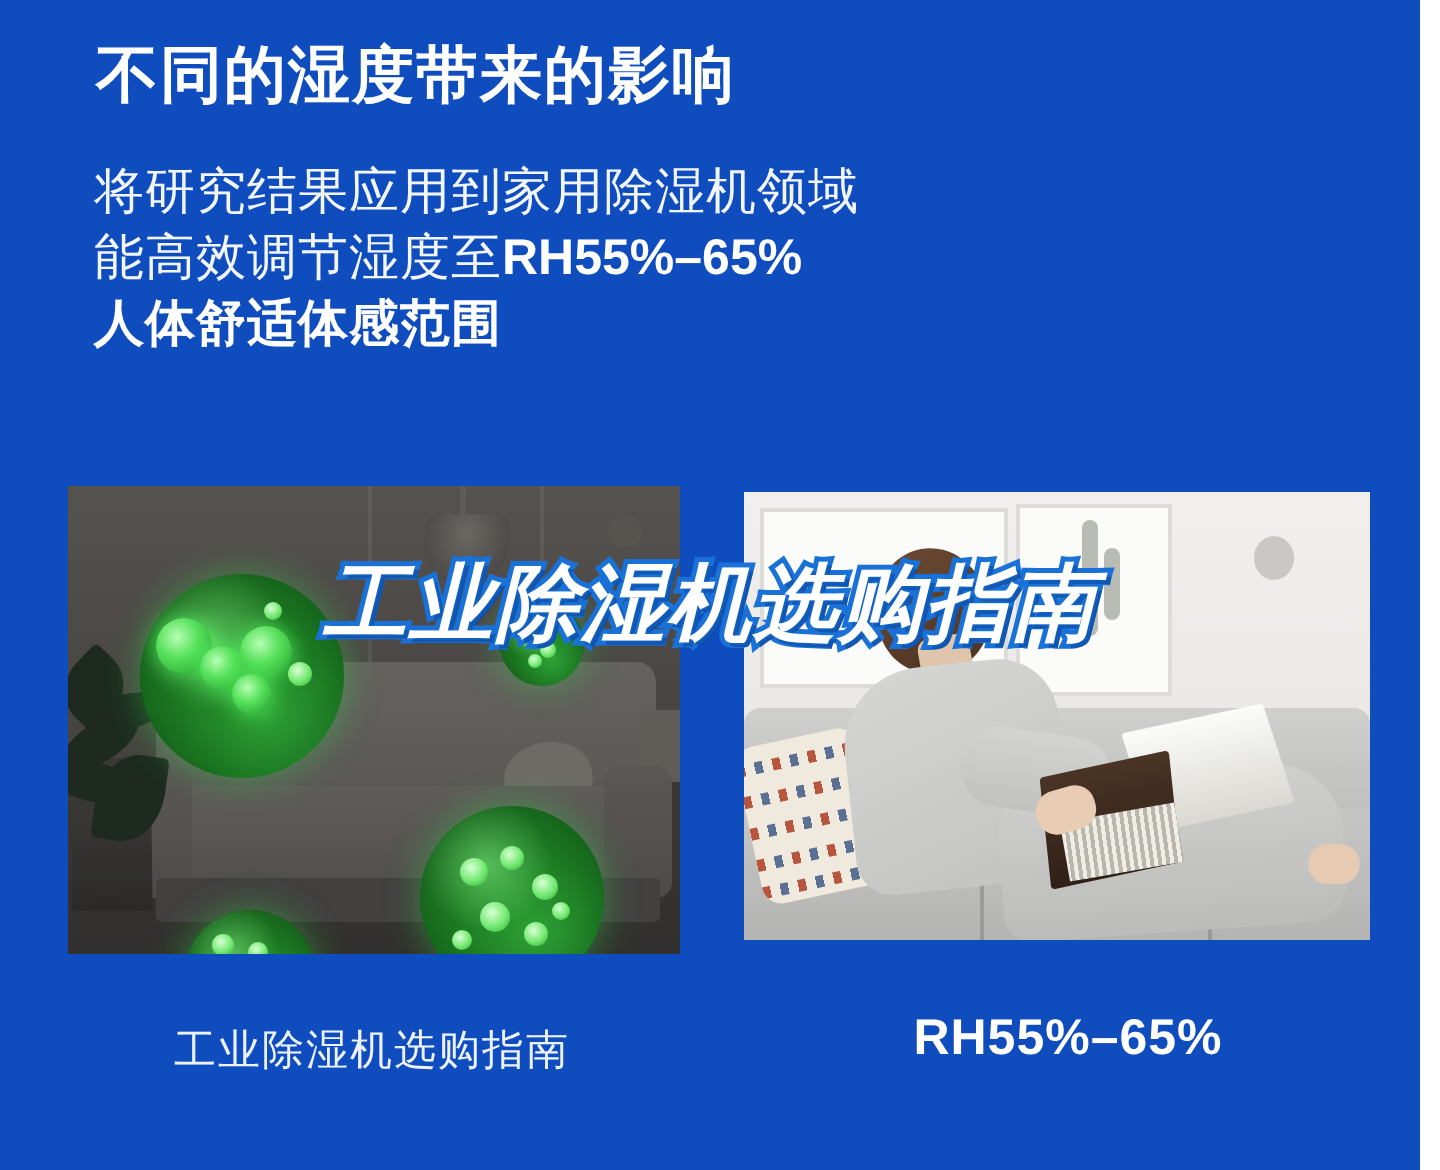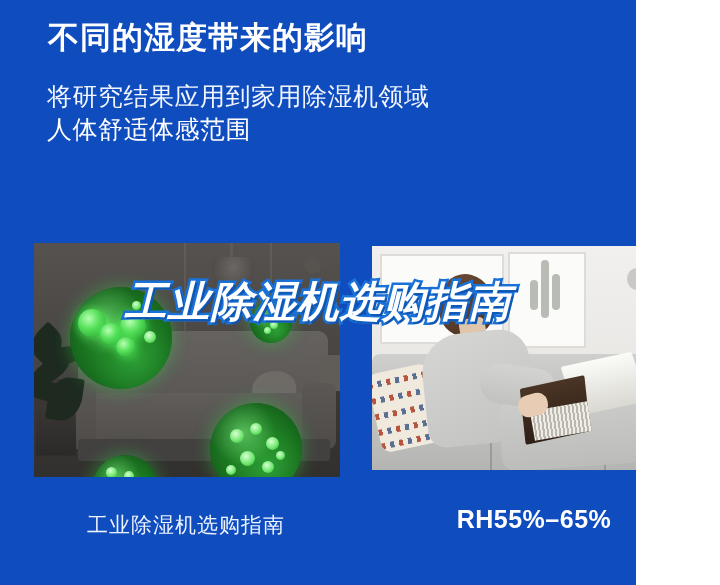--- a/index.html
+++ b/index.html
@@ -8,21 +8,21 @@
   }
   body {
     width: 720px;
     height: 585px;
     overflow: hidden;
     font-family: "Liberation Sans", "DejaVu Sans", sans-serif;
   }
 
   #poster {
     position: relative;
-    width: 636px;
+    width: 710px;
     height: 585px;
     background: #0f4cbe;
     overflow: hidden;
   }
 
   
   .heading {
     position: absolute;
     left: 48px;
     top: 17px;
@@ -45,21 +45,21 @@
     line-height: 33px;
     white-space: nowrap;
     letter-spacing: 0.5px;
   }
   .body-line .strong {
     font-weight: bold;
     color: #ffffff;
     letter-spacing: 0px;
   }
   .body-line.bold-line {
-    font-weight: normal;
+    font-weight: bold;
     color: #ffffff;
   }
 
   
   .photo {
     position: absolute;
     overflow: hidden;
   }
   #photo-left {
     left: 34px;
@@ -308,20 +308,21 @@
 </style>
 </head>
 <body>
 
 <div id="poster">
 
   <div class="heading">不同的湿度带来的影响</div>
 
   <div class="body-copy">
     <div class="body-line">将研究结果应用到家用除湿机领域</div>
+    <div class="body-line"><span>能高效调节湿度至</span><span class="strong">RH55%–65%</span></div>
     <div class="body-line bold-line">人体舒适体感范围</div>
   </div>
 
   <div class="photo" id="photo-left">
     <div class="lp-wall"></div>
     <div class="lp-wall-seam" style="left:150px"></div>
     <div class="lp-wall-seam" style="left:236px"></div>
     <div class="lp-floor"></div>
 
     <div class="lp-lamp-cord"></div>

